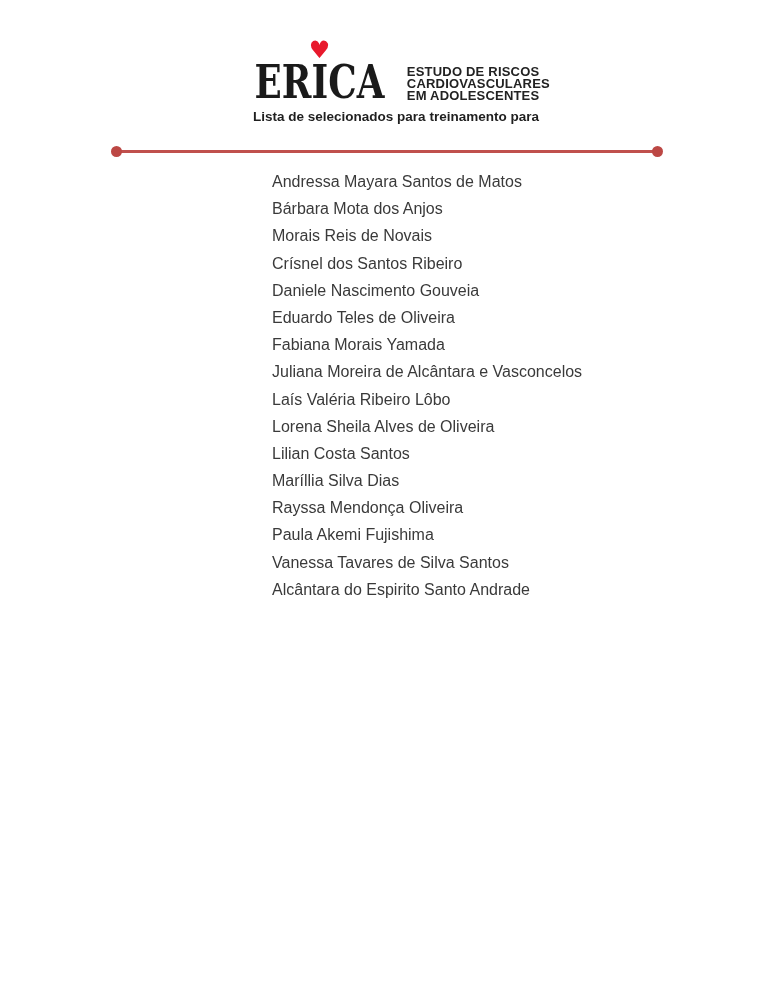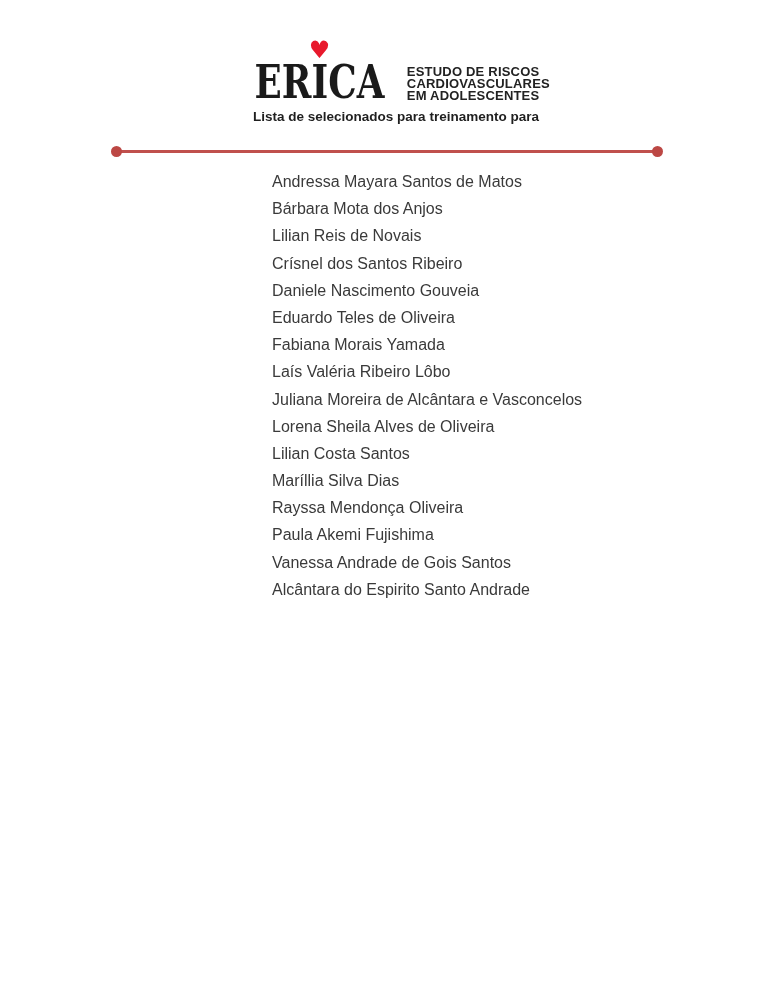--- a/index.html
+++ b/index.html
@@ -131,29 +131,29 @@
   </div>
 
   <div class="divider">
     <span class="dot dot-left"></span>
     <span class="dot dot-right"></span>
   </div>
 
   <ul class="names">
     <li>Andressa Mayara Santos de Matos</li>
     <li>Bárbara Mota dos Anjos</li>
-    <li>Lilian Reis de Novais</li>
+    <li>Morais Reis de Novais</li>
     <li>Crísnel dos Santos Ribeiro</li>
     <li>Daniele Nascimento Gouveia</li>
     <li>Eduardo Teles de Oliveira</li>
     <li>Fabiana Morais Yamada</li>
+    <li>Juliana Moreira de Alcântara e Vasconcelos</li>
     <li>Laís Valéria Ribeiro Lôbo</li>
-    <li>Juliana Moreira de Alcântara e Vasconcelos</li>
     <li>Lorena Sheila Alves de Oliveira</li>
     <li>Lilian Costa Santos</li>
     <li>Maríllia Silva Dias</li>
     <li>Rayssa Mendonça Oliveira</li>
     <li>Paula Akemi Fujishima</li>
-    <li>Vanessa Andrade de Gois Santos</li>
+    <li>Vanessa Tavares de Silva Santos</li>
     <li>Alcântara do Espirito Santo Andrade</li>
   </ul>
 
 </div>
 
 </body></html>

